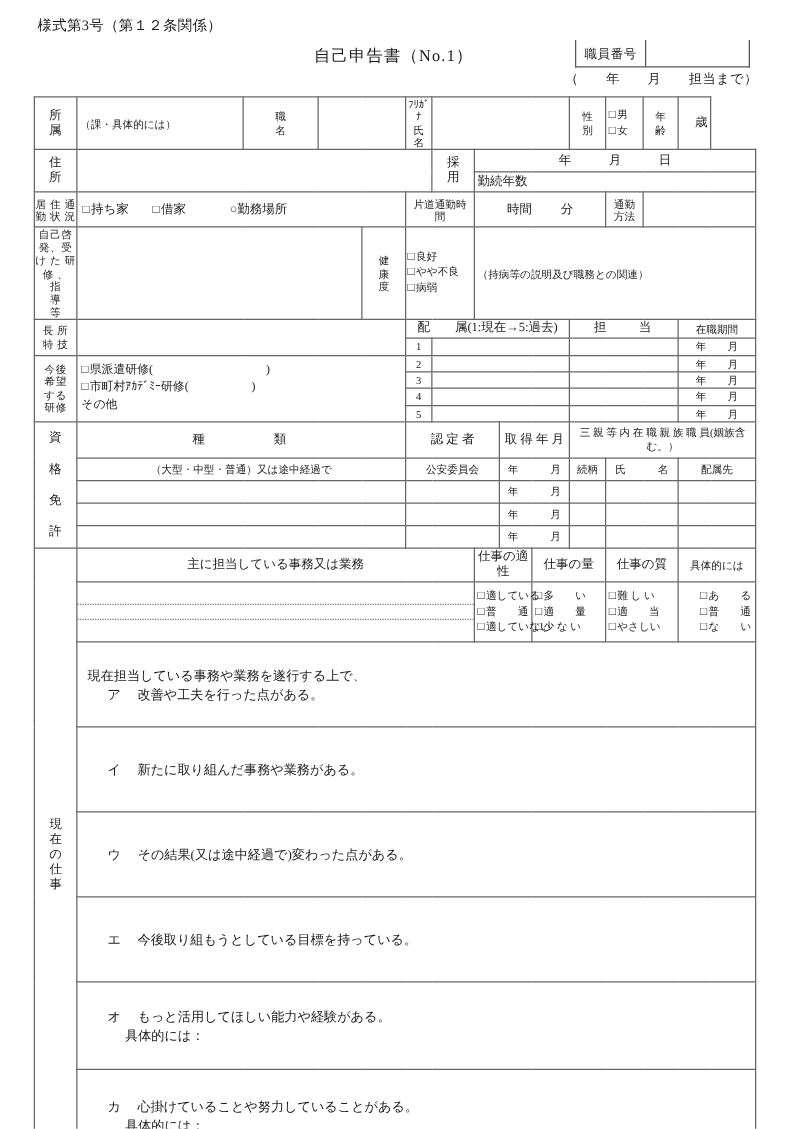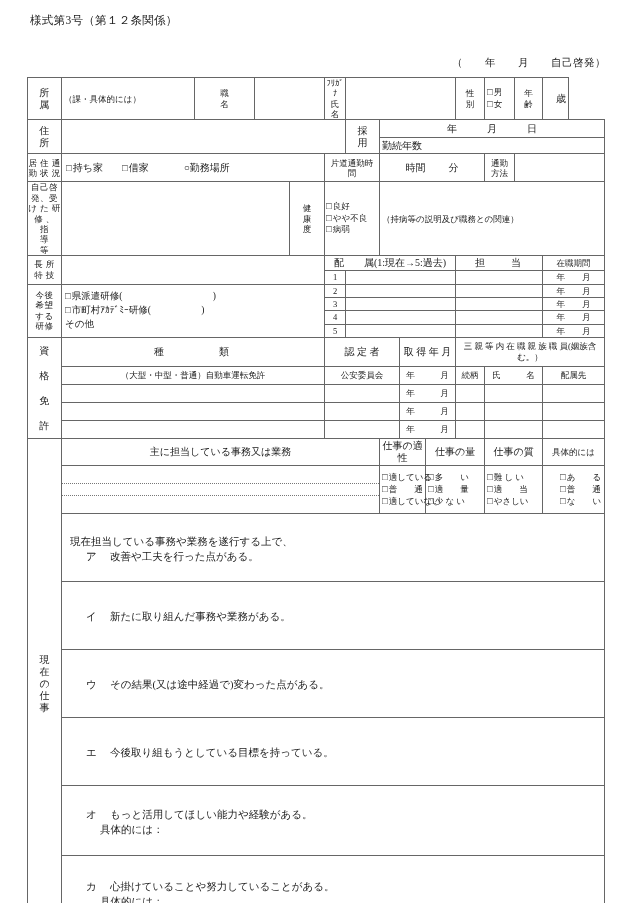--- a/index.html
+++ b/index.html
@@ -144,23 +144,28 @@
     text-align: center;
     letter-spacing: 2px;
   }
 </style>
 </head>
 <body>
 
 <div class="page">
 
   <div class="form-code">様式第3号（第１２条関係）</div>
-
-
-  <div class="decl-date">（　　年　　月　　自己啓発）</div>
+  <div class="doc-title">自己申告書（No.1）</div>
+
+  <div class="empno-box">
+    <div class="empno-label">職員番号</div>
+    <div class="empno-value"></div>
+  </div>
+
+  <div class="decl-date">（　　年　　月　　担当まで）</div>
 
   <table class="main">
     <colgroup>
       <col style="width:34px">
       <col style="width:22px">
       <col style="width:96px">
       <col style="width:15px">
       <col style="width:60px">
       <col style="width:35px">
       <col style="width:35px">
@@ -340,21 +345,21 @@
         <div style="line-height:2.5">格</div>
         <div style="line-height:2.5">免</div>
         <div style="line-height:2.5">許</div>
       </td>
       <td colspan="6" class="ctr spaced">種　　　　類</td>
       <td colspan="3" class="ctr">認 定 者</td>
       <td colspan="2" class="ctr">取 得 年 月</td>
       <td colspan="5" class="ctr xs">三 親 等 内 在 職 親 族 職 員(姻族含む。）</td>
     </tr>
     <tr style="height:15px">
-      <td colspan="6" class="ctr xs">（大型・中型・普通）自動車運転免許</td>
+      <td colspan="6" class="ctr xs">（大型・中型・普通）又は途中経過で</td>
       <td colspan="3" class="ctr xs">公安委員会</td>
       <td colspan="2" class="ctr xs">年　　　月</td>
       <td class="ctr xs">続柄</td>
       <td colspan="2" class="ctr xs">氏　　　名</td>
       <td colspan="2" class="ctr xs">配属先</td>
     </tr>
     <tr style="height:15px">
       <td colspan="6"></td>
       <td colspan="3"></td>
       <td colspan="2" class="ctr xs">年　　　月</td>

